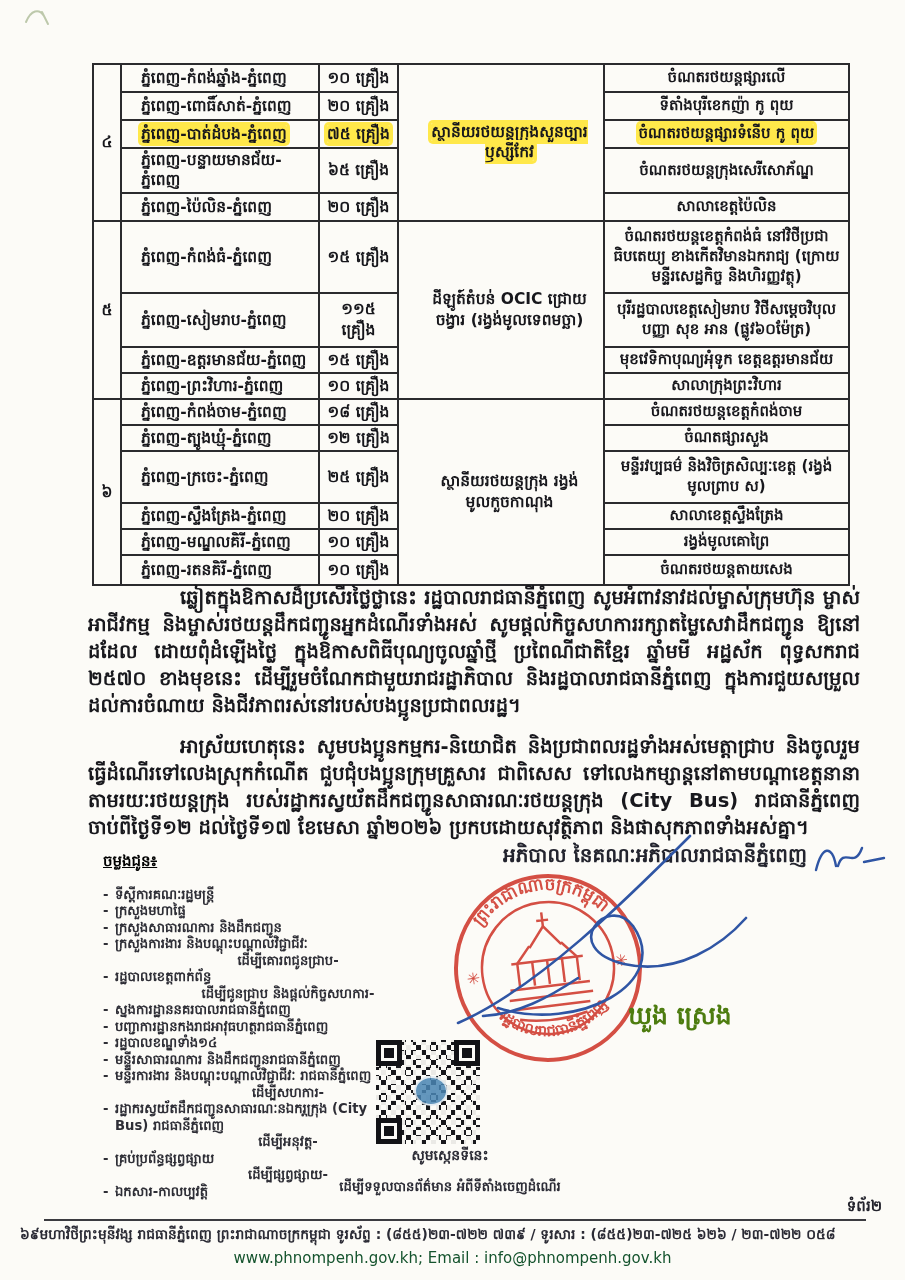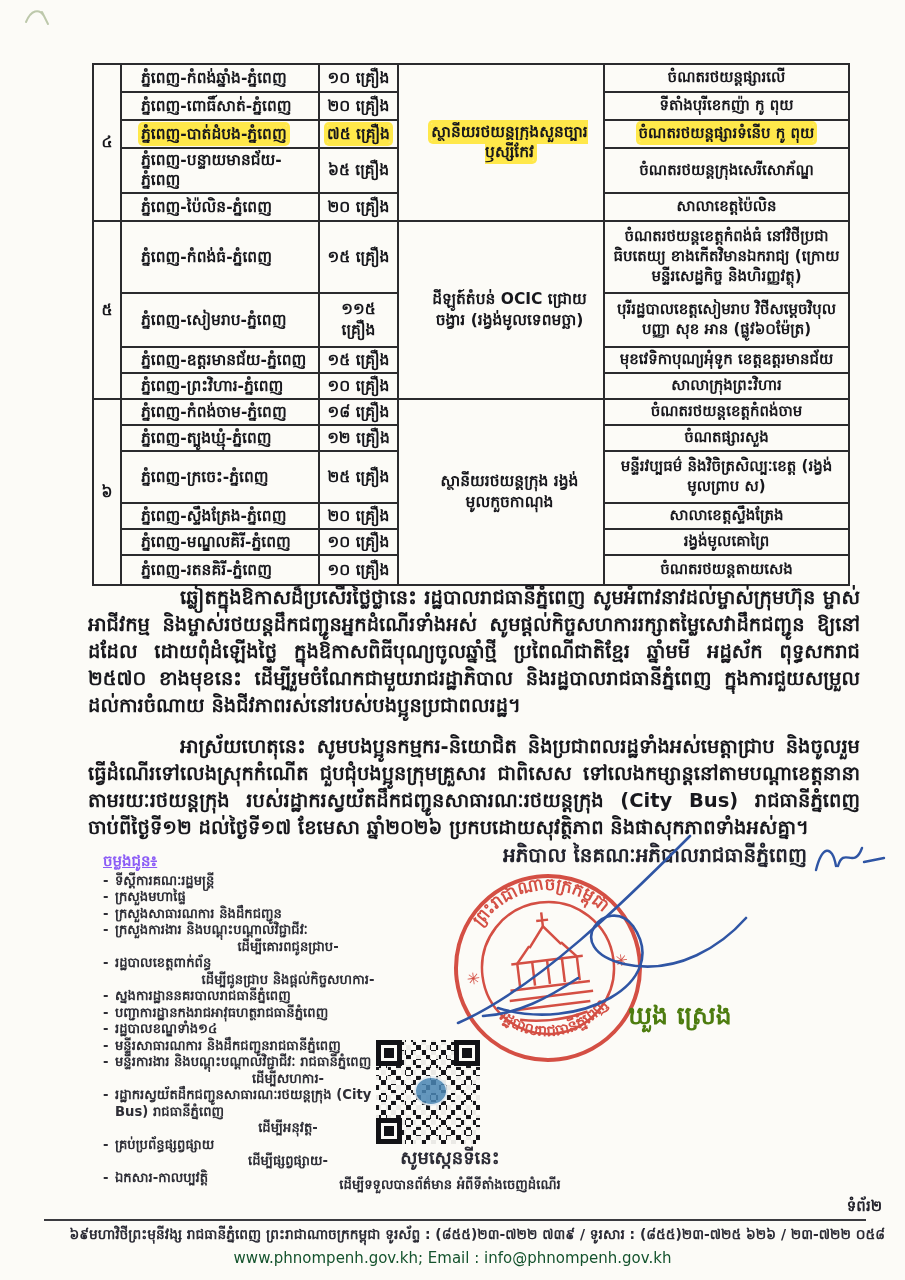--- a/index.html
+++ b/index.html
@@ -21,41 +21,41 @@
   
   .sig-title{position:absolute;left:430px;top:842px;width:450px;text-align:center;
              font-size:20px;font-weight:bold;color:#23242e;}
   .sig-initials{position:absolute;left:810px;top:836px;}
   .stamp{position:absolute;left:448px;top:868px;width:200px;height:200px;opacity:.88;transform:rotate(-7deg);}
   .sig-ink{position:absolute;left:428px;top:818px;width:350px;height:240px;}
   .sig-name{position:absolute;left:580px;top:1000px;width:200px;text-align:center;
             font-size:25px;font-weight:bold;color:#4d7c0f;}
   
   .copy{position:absolute;left:103px;top:853px;width:300px;font-size:13.2px;line-height:16.5px;color:#2e2e36;}
-  .copy .title{font-size:15px;font-weight:bold;text-decoration:underline;color:#8b5cf6;margin-bottom:3px;}
+  .copy .title{font-size:15px;font-weight:bold;text-decoration:underline;color:#000000;margin-bottom:17px;}
   .copy .item{font-weight:bold;padding-left:12px;position:relative;}
   .copy .item::before{content:"-";position:absolute;left:0;top:0;}
   .copy .purpose{font-weight:bold;text-align:center;padding-left:70px;}
   
   .qr{position:absolute;left:376px;top:1040px;width:104px;height:104px;background:
       conic-gradient(rgba(252,251,247,.92) 25%,transparent 0 50%,rgba(252,251,247,.92) 0 75%,transparent 0) 3px 2px/17px 17px,
       conic-gradient(#18181c 25%,#fcfbf7 0 50%,#18181c 0 75%,#fcfbf7 0) 0 0/10px 10px;}
   .finder{position:absolute;width:26px;height:26px;border:5px solid #121216;background:#fcfbf7;box-sizing:border-box;}
   .finder::after{content:"";position:absolute;left:3px;top:3px;width:10px;height:10px;background:#121216;}
   .f-tl{left:0;top:0;} .f-tr{right:0;top:0;} .f-bl{left:0;bottom:0;}
   .qr-logo{position:absolute;left:38px;top:36px;width:30px;height:26px;border-radius:50%;
            background:#4a86b4;opacity:.85;border:2px solid #dfeaf2;}
   .qr-caption{position:absolute;left:300px;top:1146px;width:300px;text-align:center;color:#2c2c36;}
-  .qr-caption .l1{font-size:18px;font-weight:bold;}
-  .qr-caption .l2{font-size:13.2px;font-weight:bold;margin-top:3px;}
+  .qr-caption .l1{font-size:14px;font-weight:bold;}
+  .qr-caption .l2{font-size:13.2px;font-weight:bold;margin-top:11px;}
   
   .page-label{position:absolute;left:770px;top:1196px;width:112px;text-align:right;
               font-size:15px;font-weight:bold;color:#23232c;}
   .footer-rule{position:absolute;left:44px;top:1219px;width:822px;border-top:2.5px solid #3b3b40;}
-  .footer-l1{position:absolute;left:20px;top:1226px;width:865px;text-align:right;
+  .footer-l1{position:absolute;left:20px;top:1226px;width:865px;text-align:left;
              font-size:13.8px;font-weight:bold;color:#2b2b35;}
   .footer-l2{position:absolute;left:20px;top:1249px;width:865px;text-align:center;
              font-size:15px;color:#14532d;}
   .pen-mark{position:absolute;left:22px;top:4px;opacity:.55;}
 </style>
 </head>
 <body>
 
 <div class="page">
 
@@ -213,21 +213,21 @@
     <div class="item">ក្រសួងការងារ និងបណ្តុះបណ្តាលវិជ្ជាជីវៈ</div>
     <div class="purpose">ដើម្បីគោរពជូនជ្រាប-</div>
     <div class="item">រដ្ឋបាលខេត្តពាក់ព័ន្ធ</div>
     <div class="purpose">ដើម្បីជូនជ្រាប និងផ្តល់កិច្ចសហការ-</div>
     <div class="item">ស្នងការដ្ឋាននគរបាលរាជធានីភ្នំពេញ</div>
     <div class="item">បញ្ជាការដ្ឋានកងរាជអាវុធហត្ថរាជធានីភ្នំពេញ</div>
     <div class="item">រដ្ឋបាលខណ្ឌទាំង១៤</div>
     <div class="item">មន្ទីរសាធារណការ និងដឹកជញ្ជូនរាជធានីភ្នំពេញ</div>
     <div class="item">មន្ទីរការងារ និងបណ្តុះបណ្តាលវិជ្ជាជីវៈ រាជធានីភ្នំពេញ</div>
     <div class="purpose">ដើម្បីសហការ-</div>
-    <div class="item">រដ្ឋាករស្វយ័តដឹកជញ្ជូនសាធារណៈរថយន្តក្រុង (City Bus) រាជធានីភ្នំពេញ</div>
+    <div class="item">រដ្ឋាករស្វយ័តដឹកជញ្ជូនសាធារណៈនឯករ្តក្រុង (City Bus) រាជធានីភ្នំពេញ</div>
     <div class="purpose">ដើម្បីអនុវត្ត-</div>
     <div class="item">គ្រប់ប្រព័ន្ធផ្សព្វផ្សាយ</div>
     <div class="purpose">ដើម្បីផ្សព្វផ្សាយ-</div>
     <div class="item">ឯកសារ-កាលប្បវត្តិ</div>
   </div>
 
   <div class="qr">
     <div class="finder f-tl"></div>
     <div class="finder f-tr"></div>
     <div class="finder f-bl"></div>

